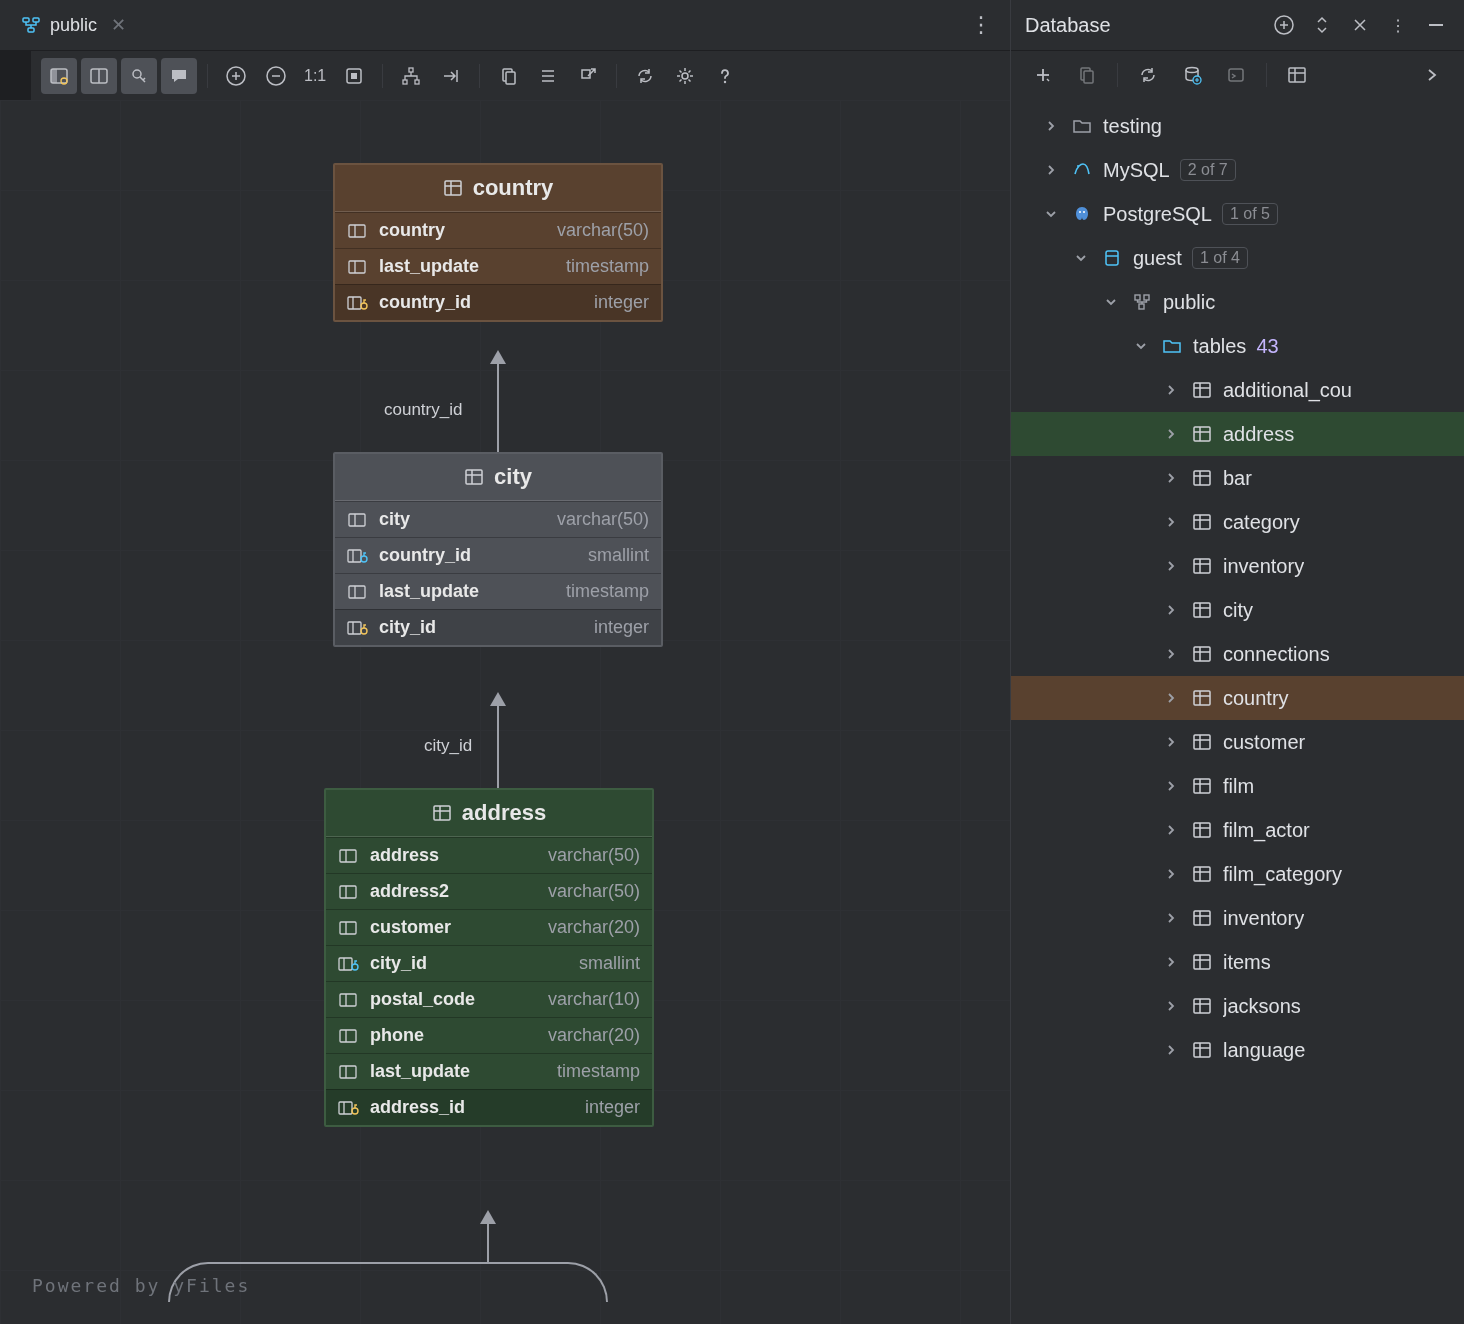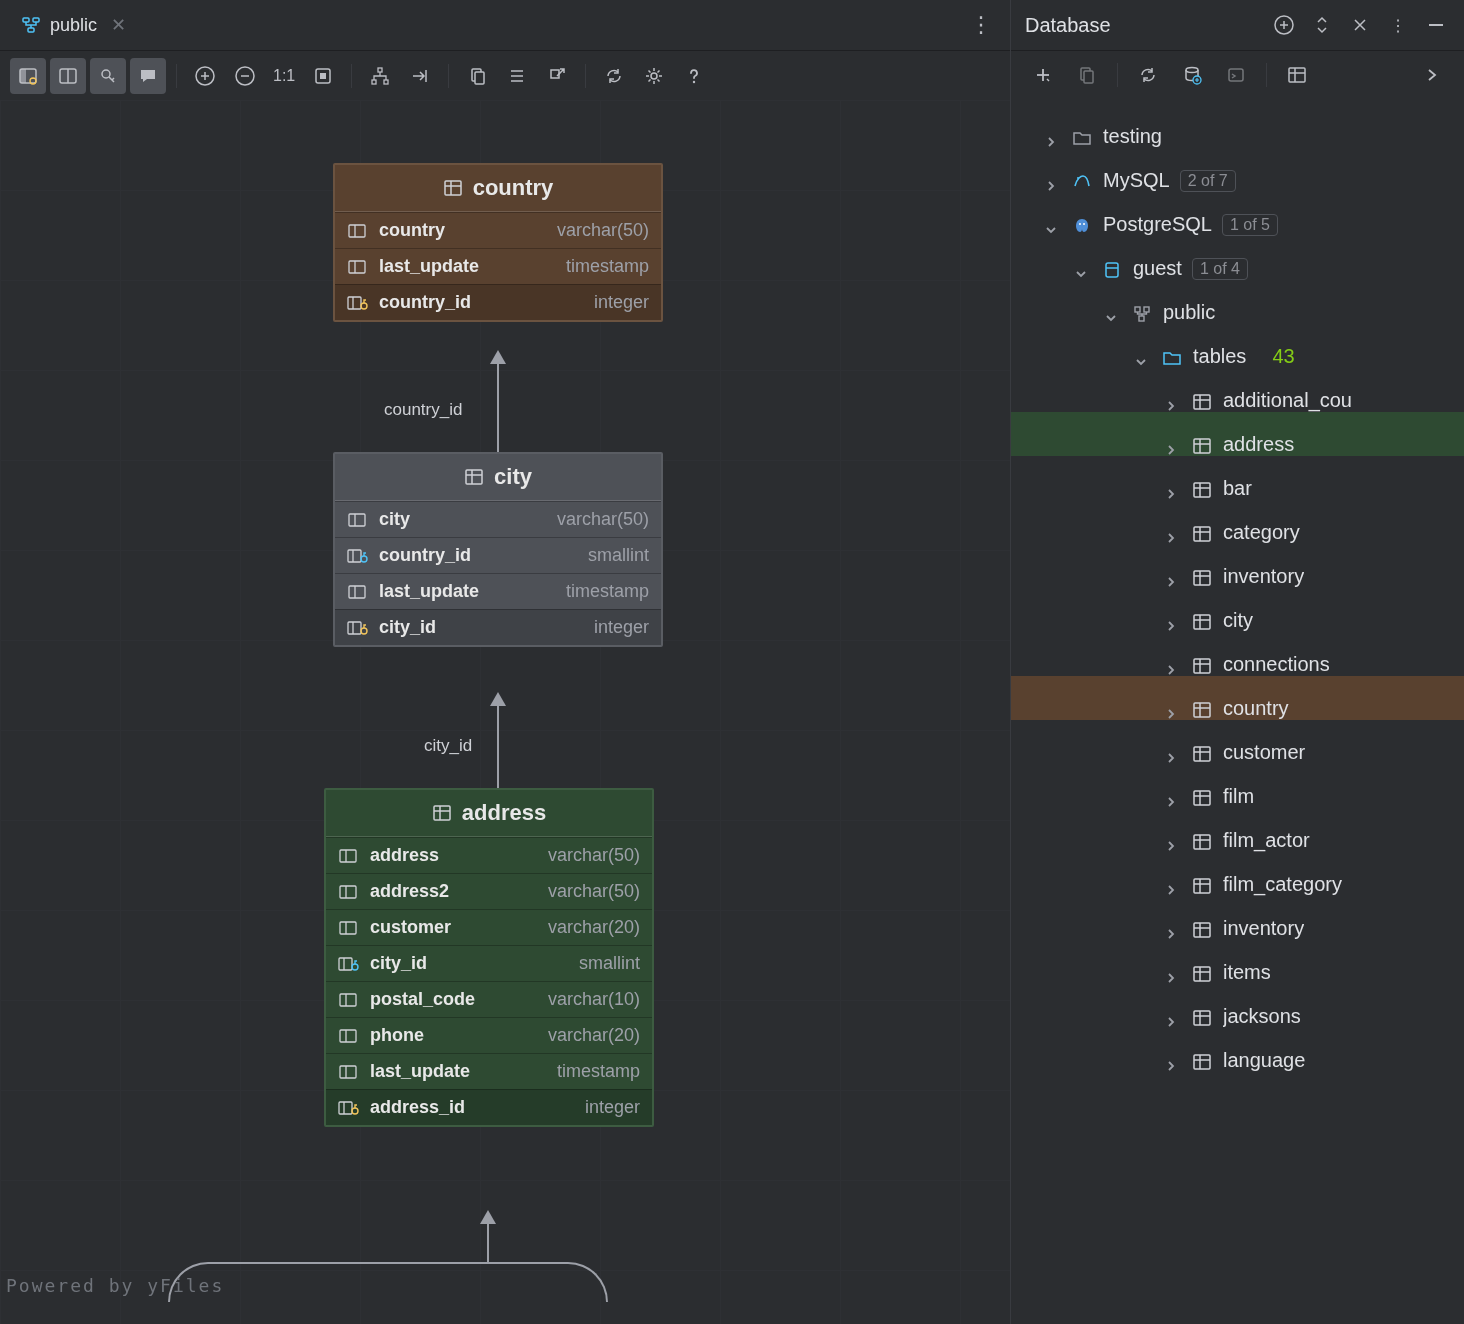--- a/index.html
+++ b/index.html
@@ -17,21 +17,21 @@
 
 
 .tabs-bar { height: 50px; background: #2b2d30; display: flex; align-items: center; padding: 0 8px; justify-content: space-between; }
 .tab { display: flex; align-items: center; gap: 8px; padding: 8px 12px; border-radius: 4px; }
 .tab-icon svg { display: block; }
 .tab-label { color: #dfe1e5; font-size: 18px; }
 .tab-close { color: #6f737a; font-size: 18px; cursor: pointer; padding: 2px 6px; }
 .more-btn { color: #bcbec4; font-size: 22px; padding: 4px 10px; cursor: pointer; }
 
 
-.toolbar { height: 50px; background: #2b2d30; display: flex; align-items: center; padding: 4px 10px; gap: 4px; border-top: 1px solid #1e1f22; }
+.toolbar { height: 50px; background: #2b2d30; display: flex; align-items: center; padding: 4px 10px; gap: 4px; border-top: 1px solid #1e1f22; margin-left: 31px; }
 .toolbar-btn { width: 36px; height: 36px; display: flex; align-items: center; justify-content: center; border-radius: 4px; cursor: pointer; color: #bcbec4; }
 .toolbar-btn.active { background: #4e5157; }
 .toolbar-sep { width: 1px; height: 24px; background: #393b40; margin: 0 6px; }
 .toolbar-text { color: #bcbec4; font-size: 16px; padding: 0 6px; cursor: pointer; }
 
 
 .canvas-wrap { flex: 1; position: relative; overflow: hidden; background: #2b2d30; }
 .grid-bg {
   position: absolute; inset: 0;
   background-image: linear-gradient(#393b40 1px, transparent 1px), linear-gradient(90deg, #393b40 1px, transparent 1px);
@@ -56,21 +56,21 @@
 }
 .entity-row {
   display: flex; align-items: center; gap: 10px;
   padding: 7px 12px;
   border-top: 1px solid rgba(0,0,0,0.25);
 }
 .entity-row.pk { background: rgba(0,0,0,0.18); }
 .col-icon { width: 22px; height: 18px; flex-shrink: 0; }
 .col-name { font-weight: 600; color: #e8e8e8; }
 .col-type { margin-left: auto; color: #9da0a8; }
-.watermark { position: absolute; left: 6px; bottom: 28px; color: #6f737a; font-size: 18px; letter-spacing: 2px; font-family: monospace; }
+.watermark { position: absolute; left: 32px; bottom: 28px; color: #6f737a; font-size: 18px; letter-spacing: 2px; font-family: monospace; }
 
 .edge { position: absolute; background: #9da0a8; }
 .edge-label { position: absolute; color: #cfd1d6; font-size: 17px; }
 .arrow-up {
   position: absolute; width: 0; height: 0;
   border-left: 8px solid transparent; border-right: 8px solid transparent;
   border-bottom: 14px solid #9da0a8;
 }
 .fork { position: absolute; width: 440px; height: 40px; border: 2px solid #9da0a8; border-bottom: none; border-radius: 40px 40px 0 0; }
 
@@ -79,29 +79,29 @@
 .side-title { font-size: 20px; color: #dfe1e5; font-weight: 500; flex: 0 0 auto; }
 .side-header-actions { margin-left: auto; display: flex; gap: 10px; }
 .side-icon-btn { width: 28px; height: 28px; display: flex; align-items: center; justify-content: center; cursor: pointer; color: #bcbec4; }
 
 
 .side-toolbar { height: 48px; display: flex; align-items: center; padding: 0 14px; gap: 8px; border-top: 1px solid #1e1f22; }
 .side-toolbar .toolbar-sep { margin: 0 4px; }
 
 
 .tree { flex: 1; overflow: hidden; padding: 6px 0; font-size: 20px; }
-.tree-row { display: flex; align-items: flex-end; height: 44px; gap: 10px; cursor: pointer; padding-right: 10px; }
+.tree-row { display: flex; align-items: center; height: 44px; gap: 10px; cursor: pointer; padding-right: 10px; }
 .tree-row.sel-green { background: #2e4a32; }
 .tree-row.sel-brown { background: #59412f; }
 .tree-indent { flex-shrink: 0; }
 .tree-chev { width: 16px; color: #8b8d93; flex-shrink: 0; text-align: center; }
 .tree-icon { width: 22px; display: flex; align-items: center; justify-content: center; flex-shrink: 0; }
 .tree-label { color: #dfe1e5; white-space: nowrap; overflow: hidden; }
 .tree-badge { margin-left: 0; color: #8b8d93; border: 1px solid #4e5157; border-radius: 4px; padding: 1px 7px; font-size: 16px; }
-.tree-count { margin-left: 16px; color: #84cc16; }
+.tree-count { margin-left: 0; color: #c4b5fd; }
 
 
 svg { display: block; }
 </style>
 </head>
 <body>
 
 <div class="main-panel">
 
   <div class="tabs-bar">

